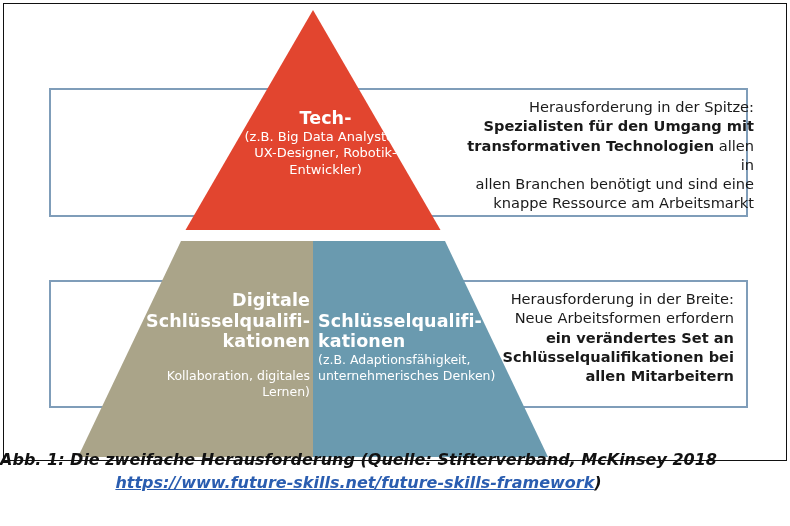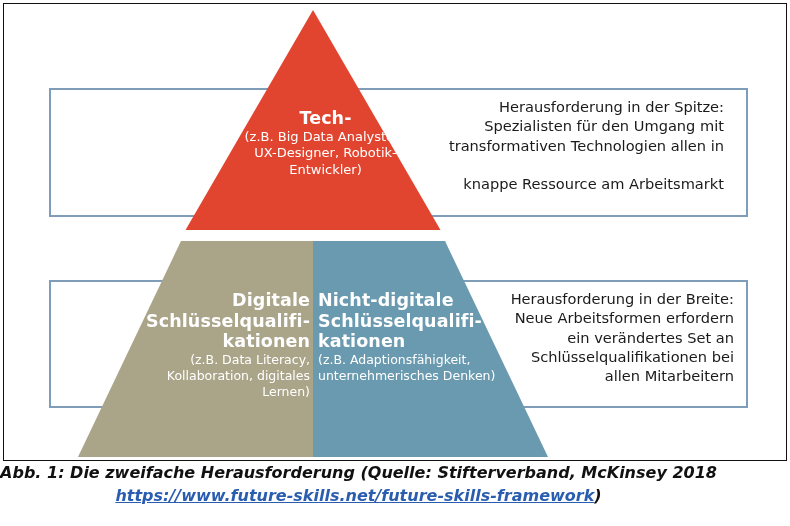--- a/index.html
+++ b/index.html
@@ -92,29 +92,29 @@
   #label-nondigital .tier-sub { font-size: 12.5px; }
 
   
   .challenge-text {
     position: absolute;
     color: #1a1a1a;
     font-size: 14.6px;
     line-height: 1.32;
     text-align: right;
   }
-  #challenge-top    { left: 428px; top: 97px;  width: 296px; }
+  #challenge-top    { left: 458px; top: 97px;  width: 296px; }
   #challenge-bottom { left: 470px; top: 289px; width: 264px; }
-  .challenge-text b { font-weight: normal; }
+  .challenge-text b { font-weight: bold; }
 
   
   #caption {
     position: absolute;
     left: 0;
-    top: 461px;
+    top: 448px;
     width: 717px;
     text-align: center;
     font-family: "DejaVu Sans", sans-serif;
     font-style: italic;
     font-weight: bold;
     font-size: 16px;
     line-height: 1.45;
     color: #111111;
   }
   #caption-link {
@@ -155,42 +155,42 @@
     </div>
   </div>
 
   <div class="tier-label" id="label-digital">
     <div class="tier-title">
       <span>Digitale</span><br>
       <span>Schlüsselqualifi-</span><br>
       <span>kationen</span>
     </div>
     <div class="tier-sub">
-      <span>(z.B. Data Literacy,</span><br>
+      <br>
       <span>Kollaboration, digitales Lernen)</span>
     </div>
   </div>
 
   <div class="tier-label" id="label-nondigital">
     <div class="tier-title">
-      <span>Nicht-digitale</span><br>
+      <br>
       <span>Schlüsselqualifi-</span><br>
       <span>kationen</span>
     </div>
     <div class="tier-sub">
       <span>(z.B. Adaptionsfähigkeit,</span><br>
       <span>unternehmerisches Denken)</span>
     </div>
   </div>
 
   <div class="challenge-text" id="challenge-top">
     <span>Herausforderung in der Spitze:</span><br>
     <b>Spezialisten für den Umgang mit</b><br>
     <b>transformativen Technologien</b><span> allen in</span><br>
-    <br>
+    <span>allen Branchen benötigt und sind eine</span><br>
     <span>knappe Ressource am Arbeitsmarkt</span>
   </div>
 
   <div class="challenge-text" id="challenge-bottom">
     <span>Herausforderung in der Breite:</span><br>
     <span>Neue Arbeitsformen erfordern</span><br>
     <b>ein verändertes Set an</b><br>
     <b>Schlüsselqualifikationen bei</b><br>
     <b>allen Mitarbeitern</b>
   </div>

